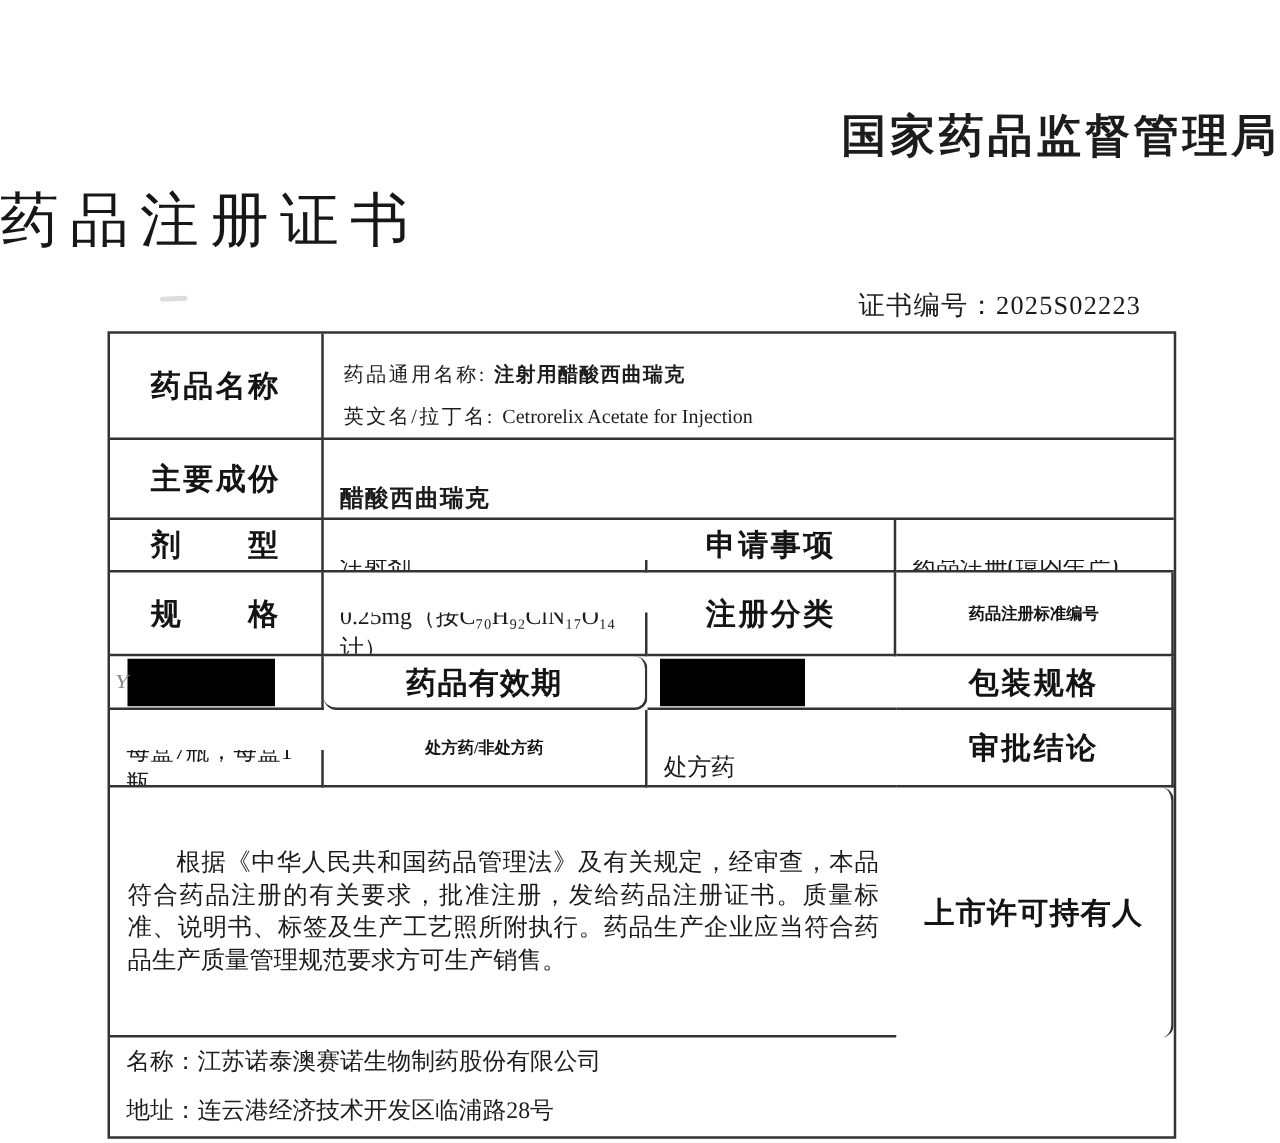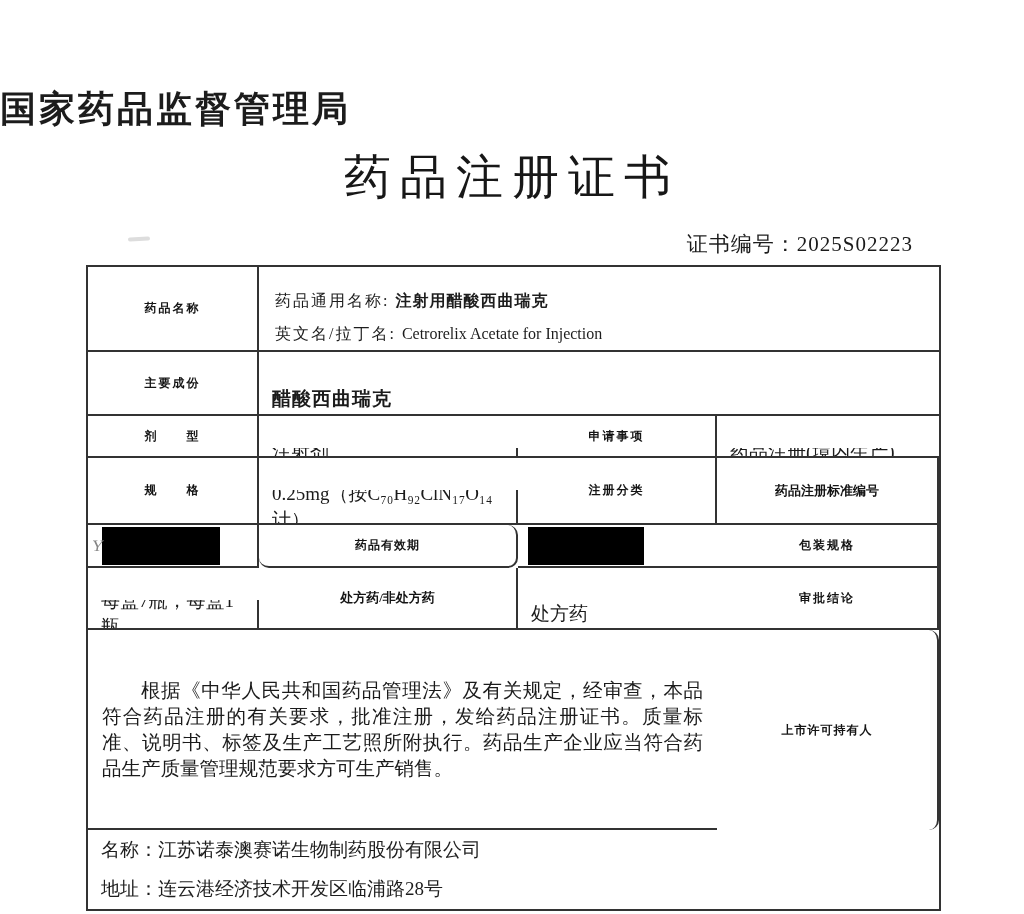--- a/index.html
+++ b/index.html
@@ -6,28 +6,28 @@
   .page{
     position:relative;
     width:1024px;height:914px;
     background:#ffffff;
     font-family:"Liberation Serif", serif;
     color:#1d1d1d;
     overflow:hidden;
   }
   .agency{
     position:absolute;top:88px;left:0;width:100%;
-    text-align:left;
+    text-align:right;
     font-family:"Liberation Sans", sans-serif;
     font-size:36px;font-weight:600;letter-spacing:3px;
     color:#1c1c1c;line-height:42px;
   }
   .doc-title{
     position:absolute;top:148px;left:0;width:100%;
-    text-align:center;
+    text-align:left;
     font-size:47px;font-weight:400;letter-spacing:9px;
     color:#171717;line-height:58px;
   }
   .cert-no{
     position:absolute;top:230px;right:111px;
     font-size:21px;letter-spacing:1px;color:#1b1b1b;
   }
   .smudge{
     position:absolute;left:128px;top:237px;width:22px;height:4px;
     background:#dddddd;border-radius:2px;transform:rotate(-3deg);
@@ -44,21 +44,21 @@
     border-right:2px solid #333333;
     border-bottom:2px solid #333333;
     box-sizing:border-box;
     overflow:hidden;
   }
   .c.last-col{border-right:none;}
   .c.last-row{border-bottom:none;}
   .span3{grid-column:span 3;}
   .lbl{
     display:flex;align-items:center;justify-content:center;
-    font-weight:700;font-size:12px;letter-spacing:2px;
+    font-weight:700;font-size:24px;letter-spacing:2px;
     color:#141414;text-align:center;padding:0 2px;
   }
   .lbl.tight{font-size:13px;letter-spacing:0;}
   .lbl.semi{letter-spacing:1px;border-radius:10px;}
   .val{
     display:flex;align-items:center;
     padding:2px 10px 2px 13px;
     font-size:19px;color:#1b1b1b;margin-top:32px;
   }
   .val.pre{white-space:pre-line;line-height:26px;}

